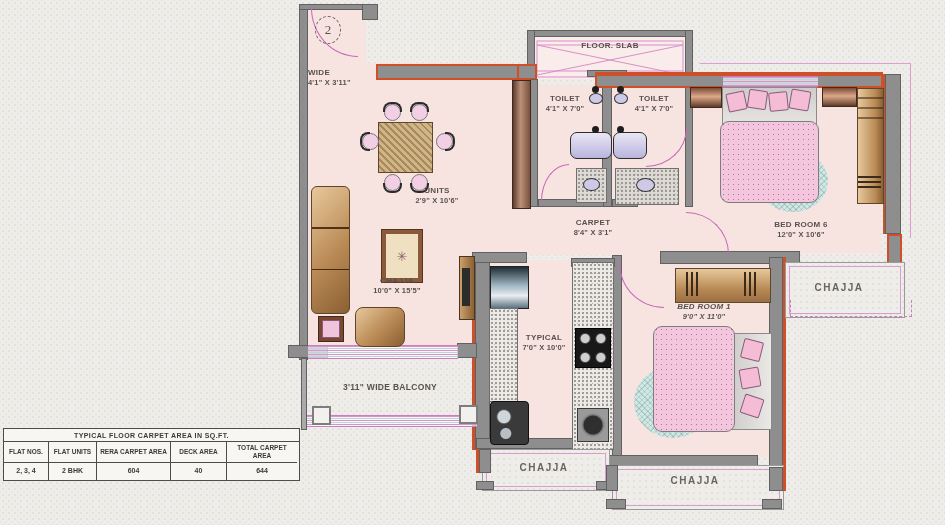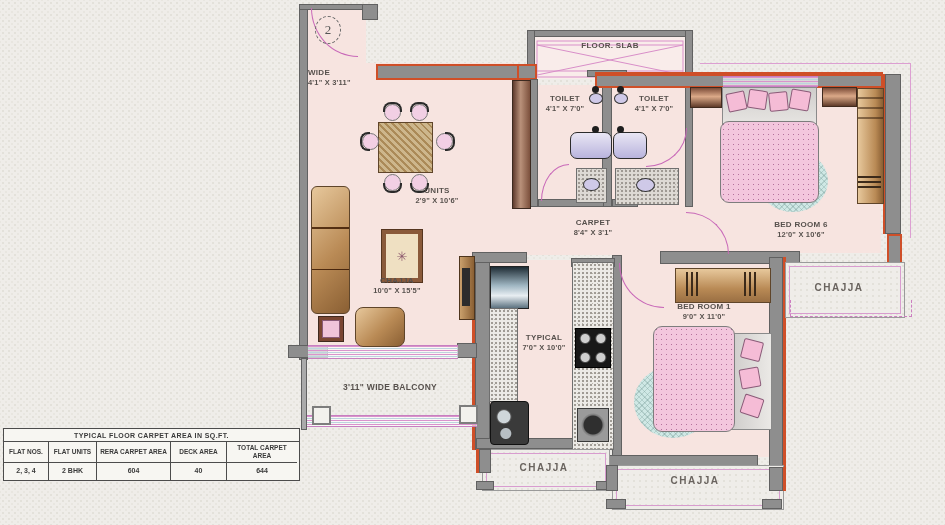--- a/index.html
+++ b/index.html
@@ -234,21 +234,21 @@
     <div class="dims">8'4" X 3'1"</div>
   </div>
   <div class="rlabel" style="left:504px;top:333px;width:80px;">
     <div>TYPICAL</div>
     <div class="dims">7'0" X 10'0"</div>
   </div>
   <div class="rlabel" style="left:756px;top:220px;width:90px;">
     <div>BED ROOM 6</div>
     <div class="dims">12'0" X 10'6"</div>
   </div>
-  <div class="rlabel" style="left:659px;top:302px;width:90px;">
+  <div class="rlabel" style="left:659px;top:302px;width:90px;font-style:italic;">
     <div>BED ROOM 1</div>
     <div class="dims">9'0" X 11'0"</div>
   </div>
   <div class="rlabel" style="left:320px;top:382px;width:140px;font-size:8.5px;">
     <div>3'11" WIDE BALCONY</div>
   </div>
   <div class="rlabel chajja-label" style="left:808px;top:281px;width:62px;">
     <div>CHAJJA</div>
   </div>
   <div class="rlabel chajja-label" style="left:513px;top:461px;width:62px;">

